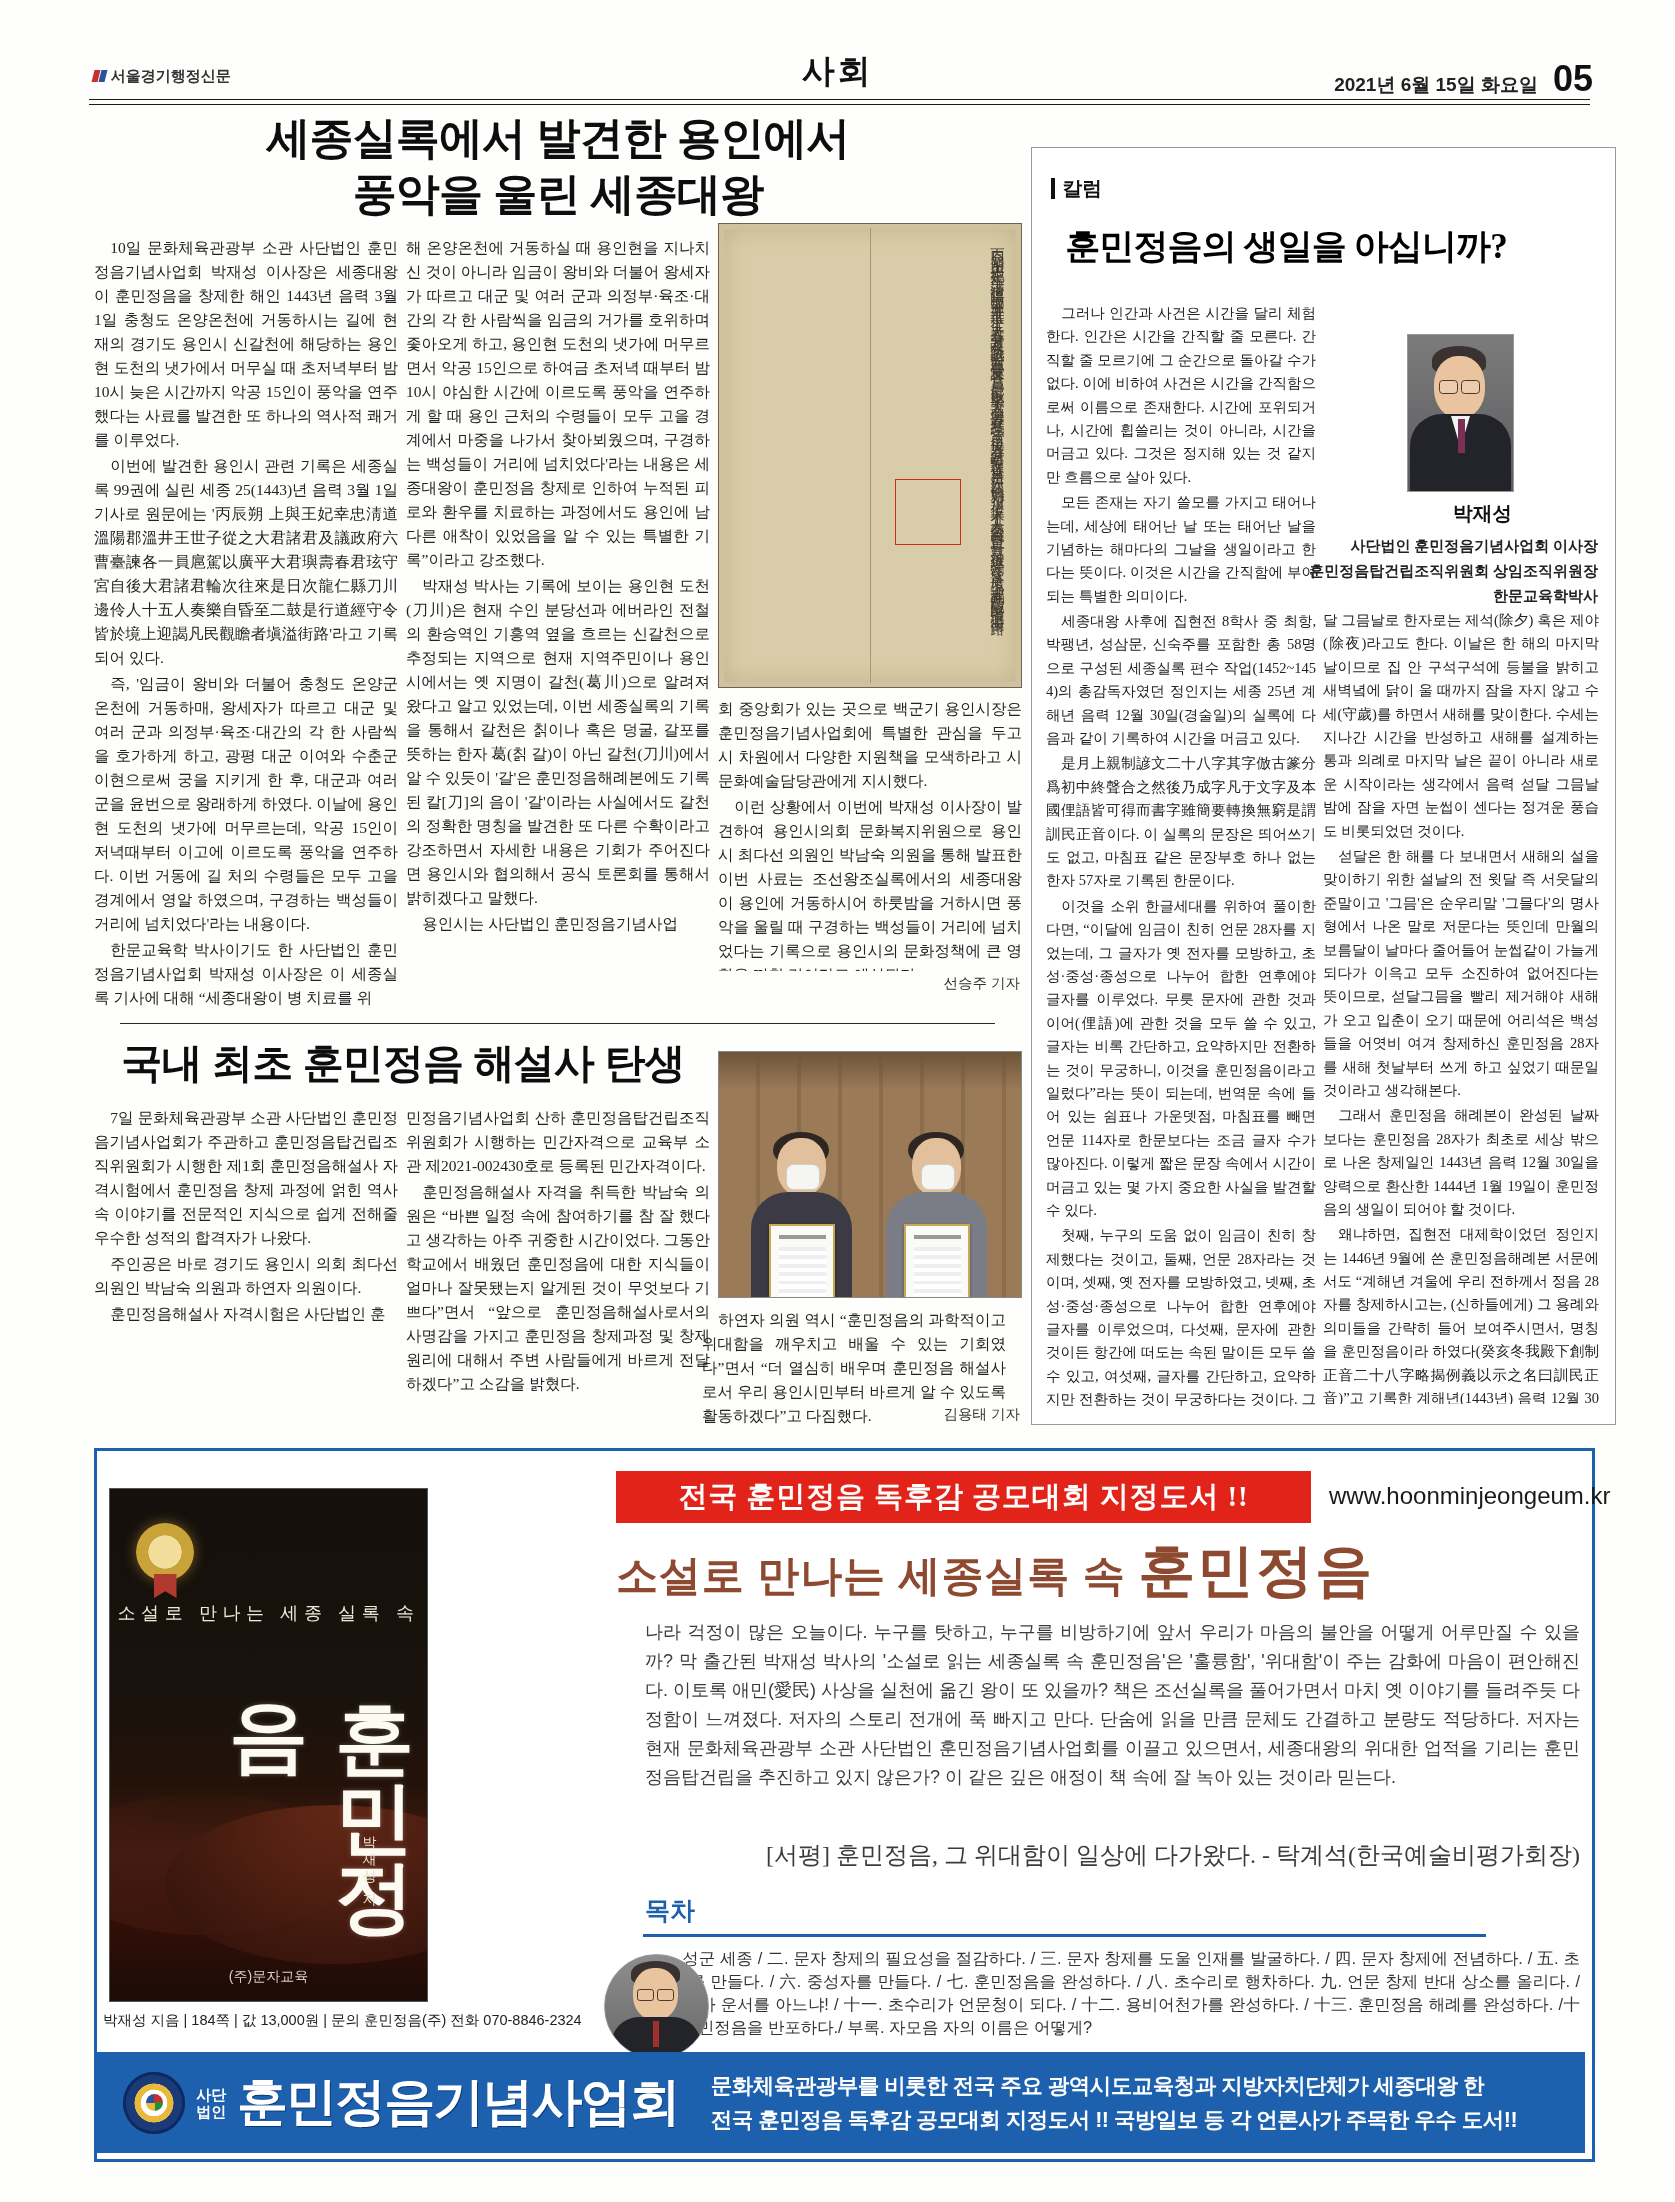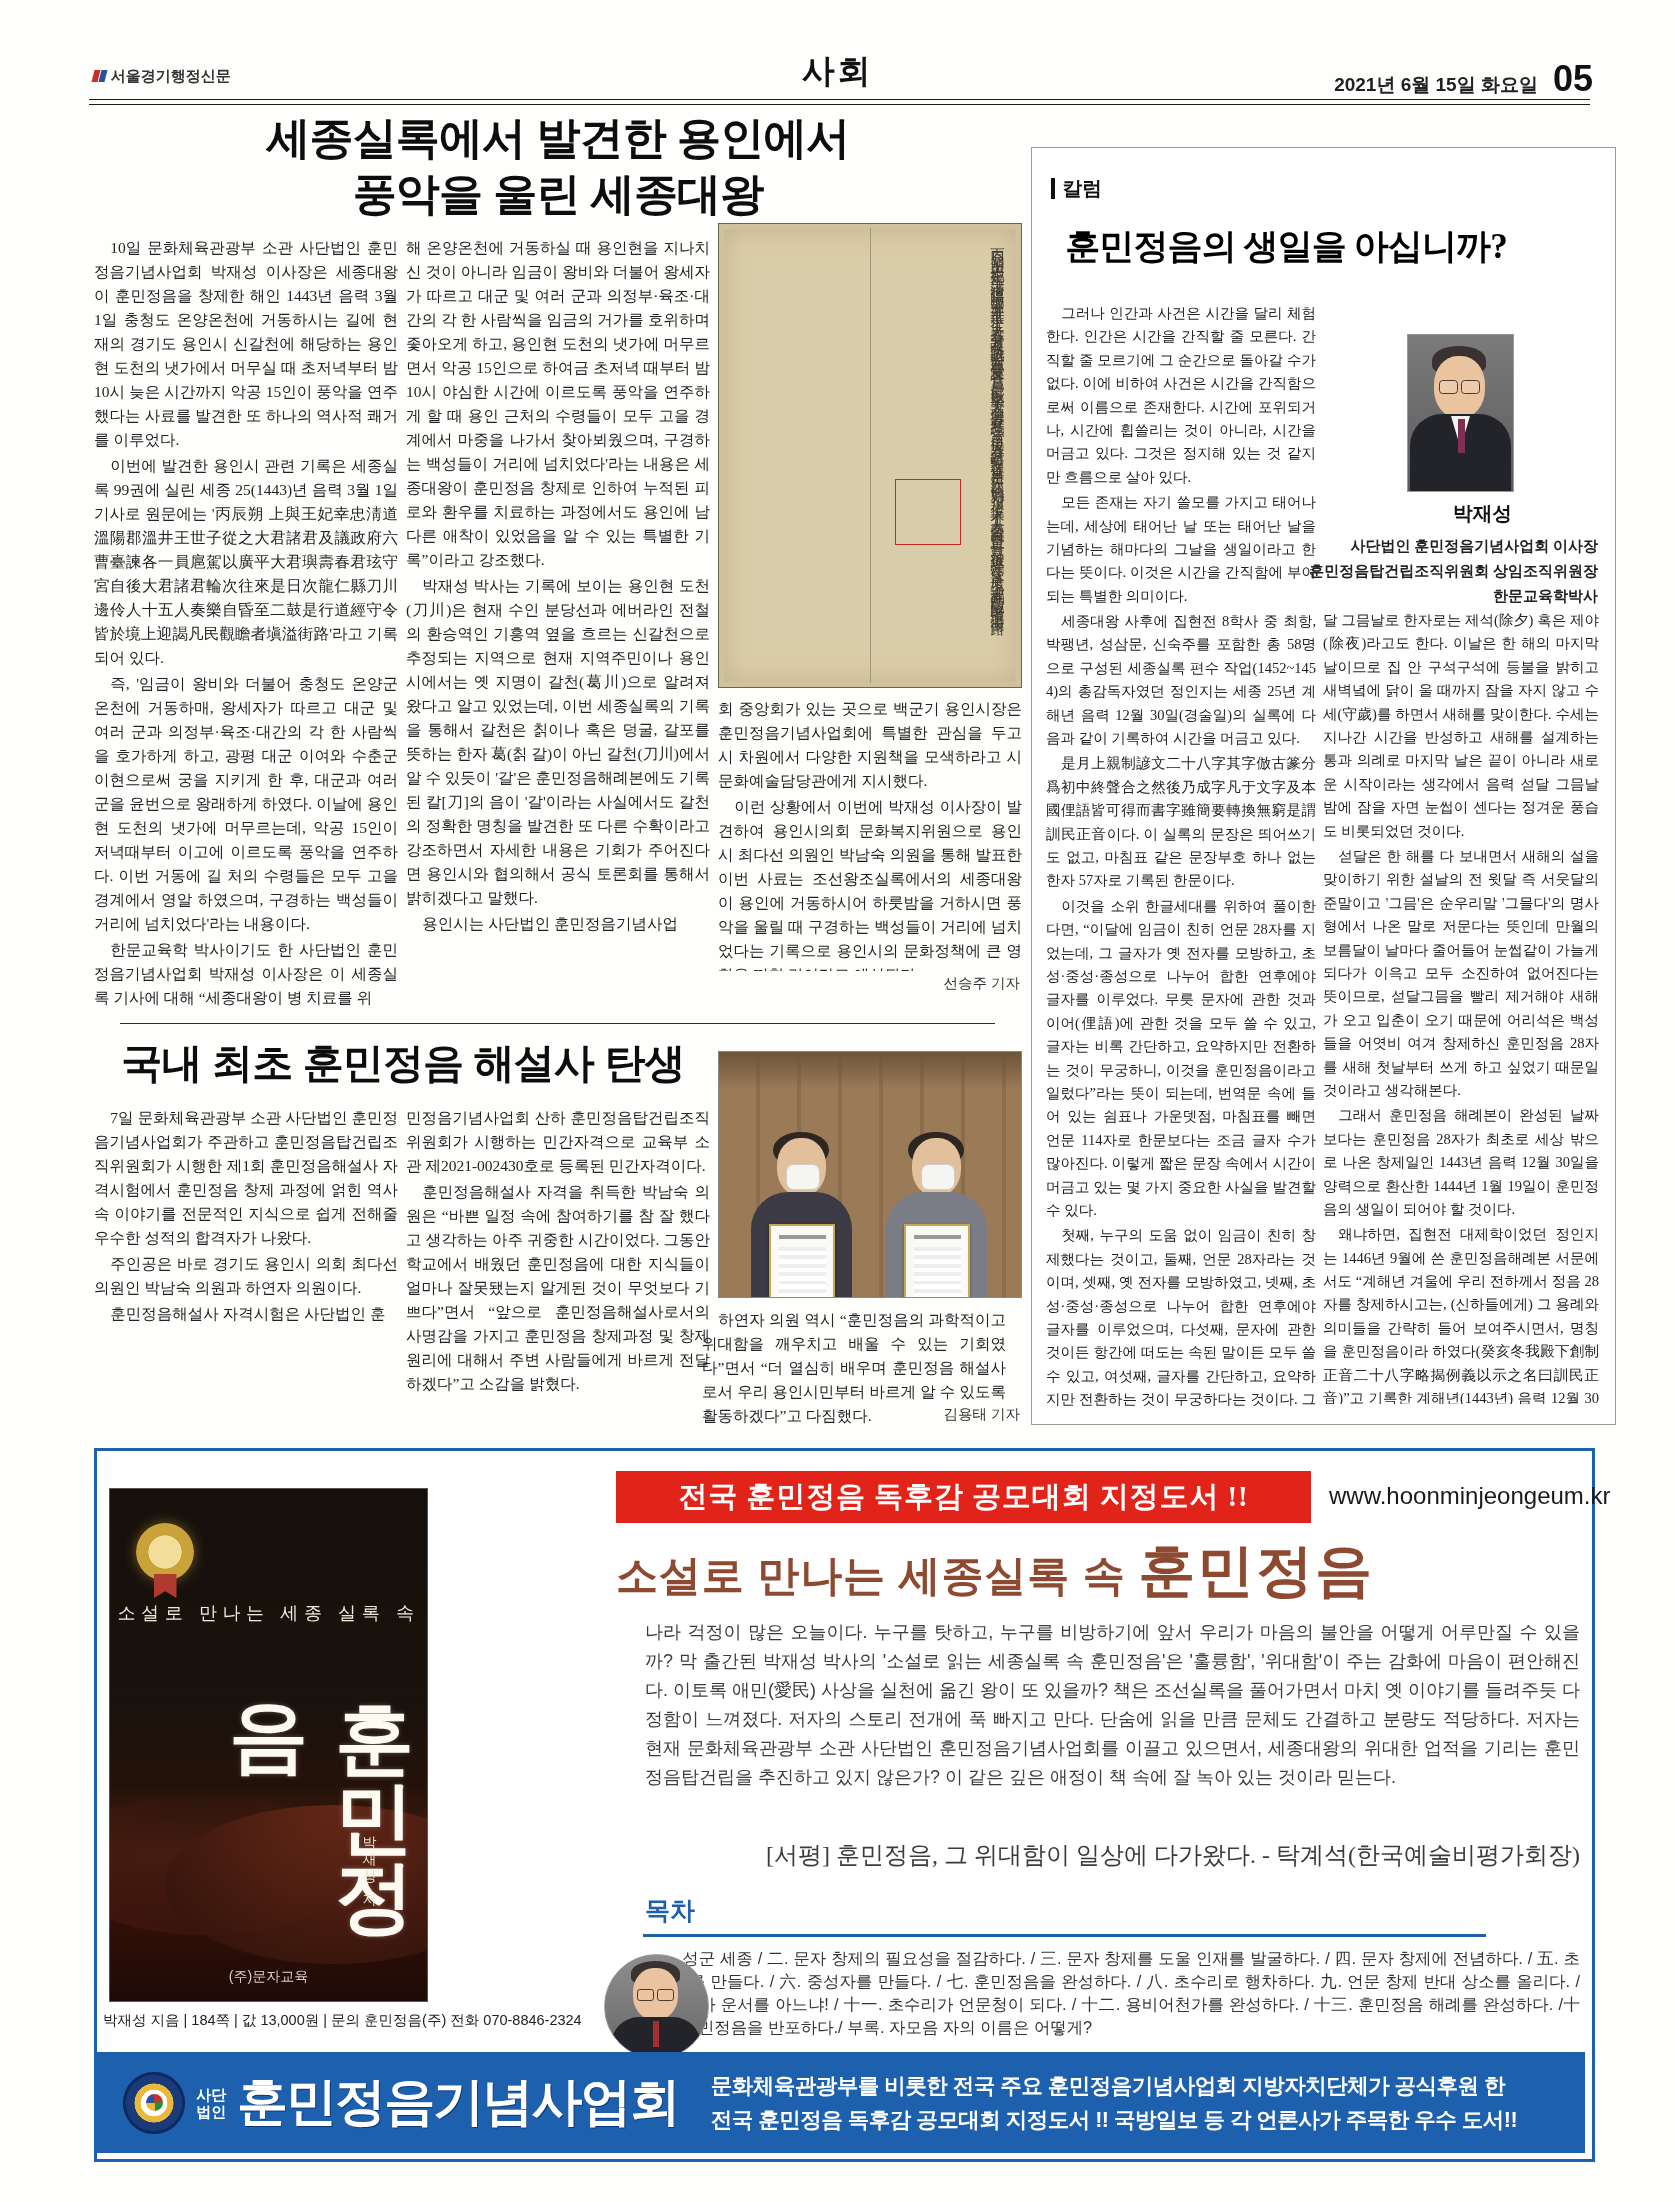--- a/index.html
+++ b/index.html
@@ -309,19 +309,19 @@
   </div>
 
   <div class="abs adbar">
     <div class="emblem"></div>
     <div class="orgtype">
       <div>사단</div>
       <div>법인</div>
     </div>
     <div class="orgname">훈민정음기념사업회</div>
     <div class="adbartext">
-      <div>문화체육관광부를 비롯한 전국 주요 훈민정음기념사업회 지방자치단체가 공식후원 한</div>
+      <div>문화체육관광부를 비롯한 전국 주요 광역시도교육청과 지방자치단체가 세종대왕 한</div>
       <div>전국 훈민정음 독후감 공모대회 지정도서 !!  국방일보 등  각 언론사가 주목한 우수 도서!!</div>
     </div>
   </div>
 
 </div>
 
 
 </body></html>

